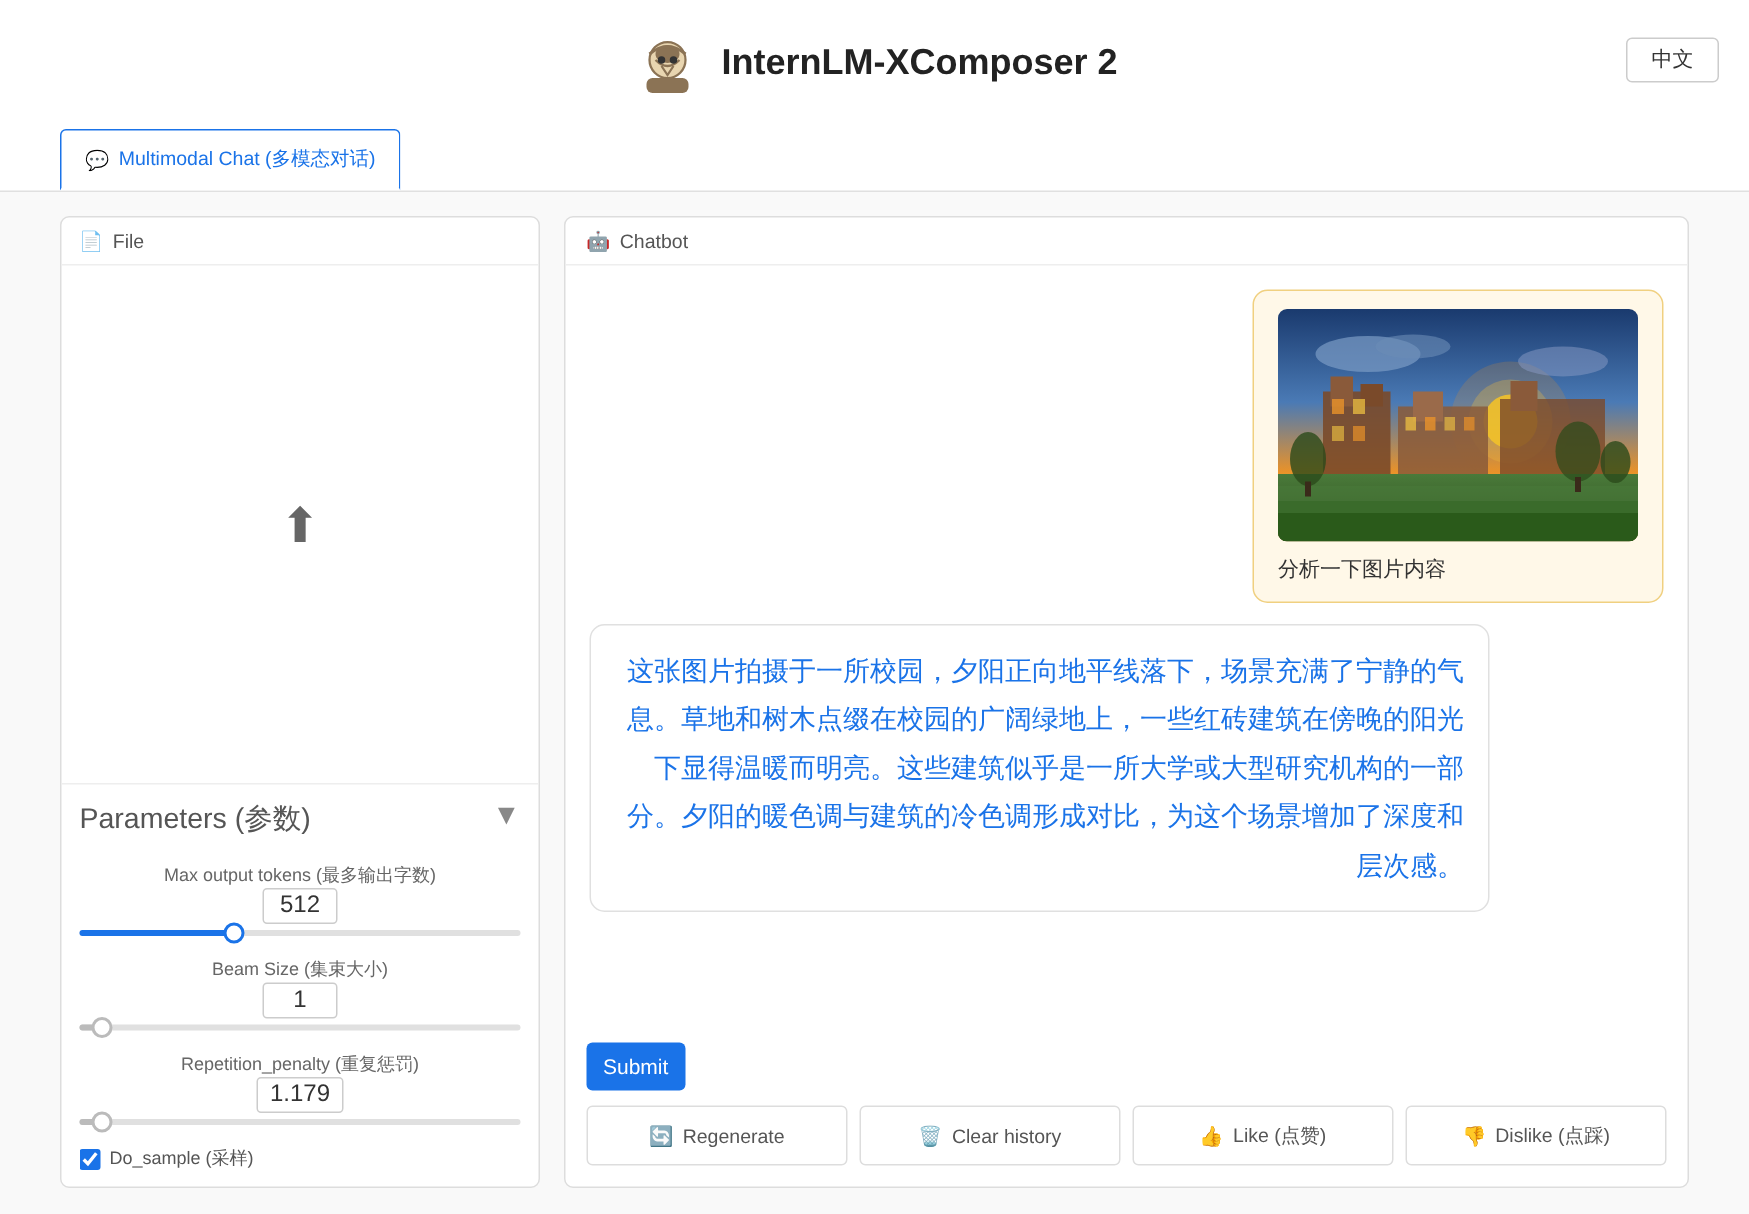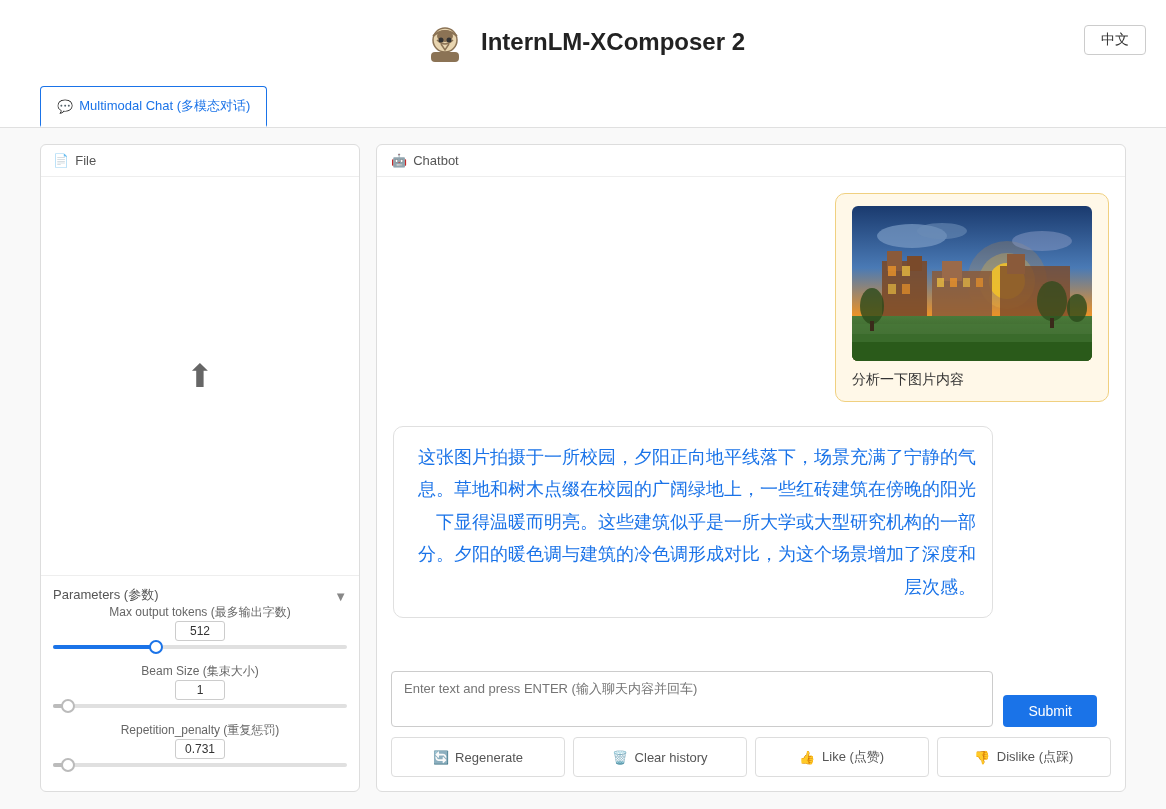--- a/index.html
+++ b/index.html
@@ -128,40 +128,40 @@
       color: #999;
       font-size: 12px;
     }
 
     
     .params-section {
       padding: 10px 12px;
     }
     .params-header {
       display: flex;
-      align-items: flex-end;
+      align-items: flex-start;
       justify-content: space-between;
-      margin-bottom: 0;
-      font-size: 13px;
+      margin-bottom: 16px;
+      font-size: 19px;
       color: #555;
     }
     .param-row {
       margin-bottom: 14px;
     }
     .param-label {
       display: flex;
       justify-content: space-between;
       align-items: center;
       font-size: 12px;
       color: #666;
       margin-bottom: 4px;
       flex-direction: column;
     }
     .param-value {
-      font-size: 12px;
+      font-size: 16px;
       color: #333;
       border: 1px solid #ccc;
       padding: 2px 8px;
       border-radius: 3px;
       min-width: 50px;
       text-align: center;
     }
     .slider-track {
       width: 100%;
       height: 4px;
@@ -217,21 +217,21 @@
       border-bottom: 1px solid #eee;
       font-size: 13px;
       color: #555;
     }
     .chat-messages {
       flex: 1;
       overflow-y: auto;
       padding: 16px;
       display: flex;
       flex-direction: column;
-      gap: 24px;
+      gap: 14px;
     }
 
     
     .user-message {
       display: flex;
       justify-content: flex-end;
     }
     .user-bubble {
       background: #fff8e8;
       border: 1px solid #f0d080;
@@ -303,21 +303,21 @@
       gap: 6px;
       padding: 10px 8px;
       border: 1px solid #ddd;
       border-radius: 4px;
       background: #fff;
       cursor: pointer;
       font-size: 13px;
       color: #555;
     }
     .submit-btn {
-      padding: 8px 25px;
+      padding: 8px 11px;
       background: #1a73e8;
       color: #fff;
       border: none;
       border-radius: 4px;
       cursor: pointer;
       font-size: 14px;
       font-weight: 500;
       margin-right: 14px;
       align-self: flex-end;
     }
@@ -403,28 +403,32 @@
         </div>
         <div class="slider-track slider-track-gray">
           <div class="slider-fill" style="width: 5%;"></div>
           <div class="slider-thumb" style="left: calc(5% - 7px);"></div>
         </div>
       </div>
 
       <div class="param-row">
         <div class="param-label">
           <span>Repetition_penalty (重复惩罚)</span>
-          <span class="param-value">0.731</span>
+          <span class="param-value">1.179</span>
         </div>
         <div class="slider-track slider-track-gray">
           <div class="slider-fill" style="width: 5%;"></div>
           <div class="slider-thumb" style="left: calc(5% - 7px);"></div>
         </div>
       </div>
 
+      <div class="checkbox-row">
+        <input type="checkbox" class="checkbox-blue" checked="" style="">
+        <span>Do_sample (采样)</span>
+      </div>
     </div>
   </div>
 
   <div class="right-panel">
     <div class="chatbot-header">
       <span>🤖</span>
       <span>Chatbot</span>
     </div>
 
     <div class="chat-messages">
@@ -498,21 +502,20 @@
       </div>
 
       <div class="bot-message">
         <div class="bot-bubble">
           <span>这张图片拍摄于一所校园，夕阳正向地平线落下，场景充满了宁静的气息。草地和树木点缀在校园的广阔绿地上，一些红砖建筑在傍晚的阳光下显得温暖而明亮。这些建筑似乎是一所大学或大型研究机构的一部分。夕阳的暖色调与建筑的冷色调形成对比，为这个场景增加了深度和层次感。</span>
         </div>
       </div>
     </div>
 
     <div class="input-row">
-      <textarea class="input-box" placeholder="Enter text and press ENTER (输入聊天内容并回车)" style=""></textarea>
       <button class="submit-btn">Submit</button>
     </div>
 
     <div class="action-buttons">
       <button class="action-btn">
         <span>🔄</span>
         <span>Regenerate</span>
       </button>
       <button class="action-btn">
         <span>🗑️</span>

